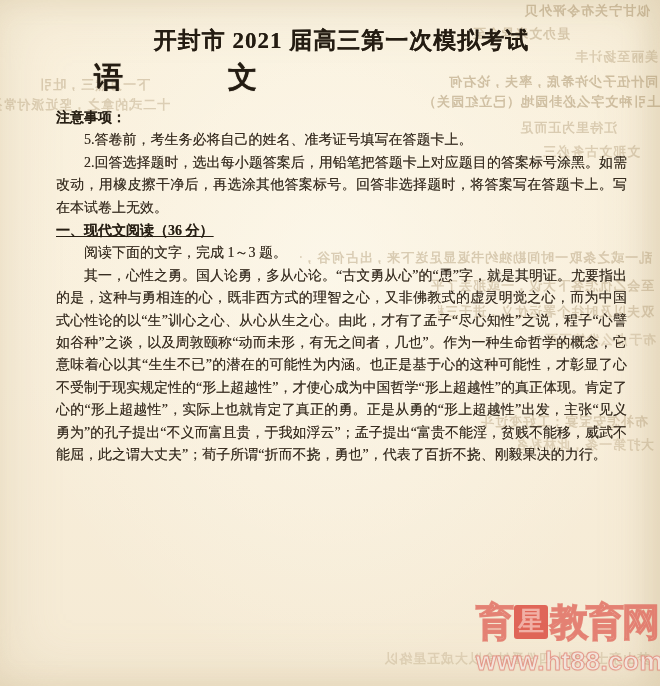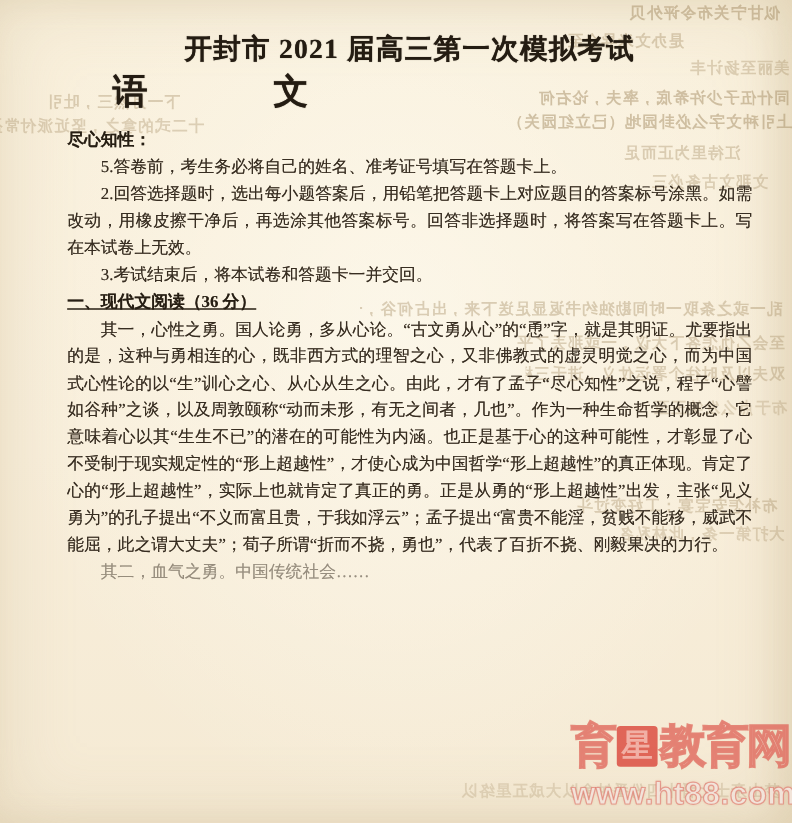--- a/index.html
+++ b/index.html
@@ -97,29 +97,28 @@
     <div class="ghost" style="left:478px;top:413px;width:170px;opacity:.75;">布补怎安宝宴；工好变过斗</div>
     <div class="ghost" style="left:518px;top:436px;width:136px;opacity:.65;">大打第一条，此林私各</div>
     <div class="ghost" style="left:340px;top:650px;width:310px;opacity:.55;">梦山亲士七番十四份番钟舍以大成五星络以</div>
   </div>
 
   <div class="content">
     <h1 class="title">开封市 2021 届高三第一次模拟考试</h1>
     <h2 class="subject">语　文</h2>
 
     <div class="bodytext">
-      <p class="bold notice-heading">尽心知性：</p>
+      <p class="bold notice-heading">注意事项：</p>
       <p class="indent">5.答卷前，考生务必将自己的姓名、准考证号填写在答题卡上。</p>
       <p class="indent">2.回答选择题时，选出每小题答案后，用铅笔把答题卡上对应题目的答案标号涂黑。如需改动，用橡皮擦干净后，再选涂其他答案标号。回答非选择题时，将答案写在答题卡上。写在本试卷上无效。</p>
-      <p class="indent">3.考试结束后，将本试卷和答题卡一并交回。</p>
 
       <p class="bold section-heading">一、现代文阅读（36 分）</p>
+      <p class="indent">阅读下面的文字，完成 1～3 题。</p>
 
       <p class="indent">其一，心性之勇。国人论勇，多从心论。“古文勇从心”的“恿”字，就是其明证。尤要指出的是，这种与勇相连的心，既非西方式的理智之心，又非佛教式的虚灵明觉之心，而为中国式心性论的以“生”训心之心、从心从生之心。由此，才有了孟子“尽心知性”之说，程子“心譬如谷种”之谈，以及周敦颐称“动而未形，有无之间者，几也”。作为一种生命哲学的概念，它意味着心以其“生生不已”的潜在的可能性为内涵。也正是基于心的这种可能性，才彰显了心不受制于现实规定性的“形上超越性”，才使心成为中国哲学“形上超越性”的真正体现。肯定了心的“形上超越性”，实际上也就肯定了真正的勇。正是从勇的“形上超越性”出发，主张“见义勇为”的孔子提出“不义而富且贵，于我如浮云”；孟子提出“富贵不能淫，贫贱不能移，威武不能屈，此之谓大丈夫”；荀子所谓“折而不挠，勇也”，代表了百折不挠、刚毅果决的力行。</p>
-      <p class="indent clipped">其二，血气之勇。中国传统社会……</p>
     </div>
   </div>
 
   <div class="watermark">
     <div class="wm-name">
       <span class="wm-outline">育</span>
       <span class="wm-solid">星</span>
       <span class="wm-outline">教</span>
       <span class="wm-outline">育</span>
       <span class="wm-outline">网</span>

